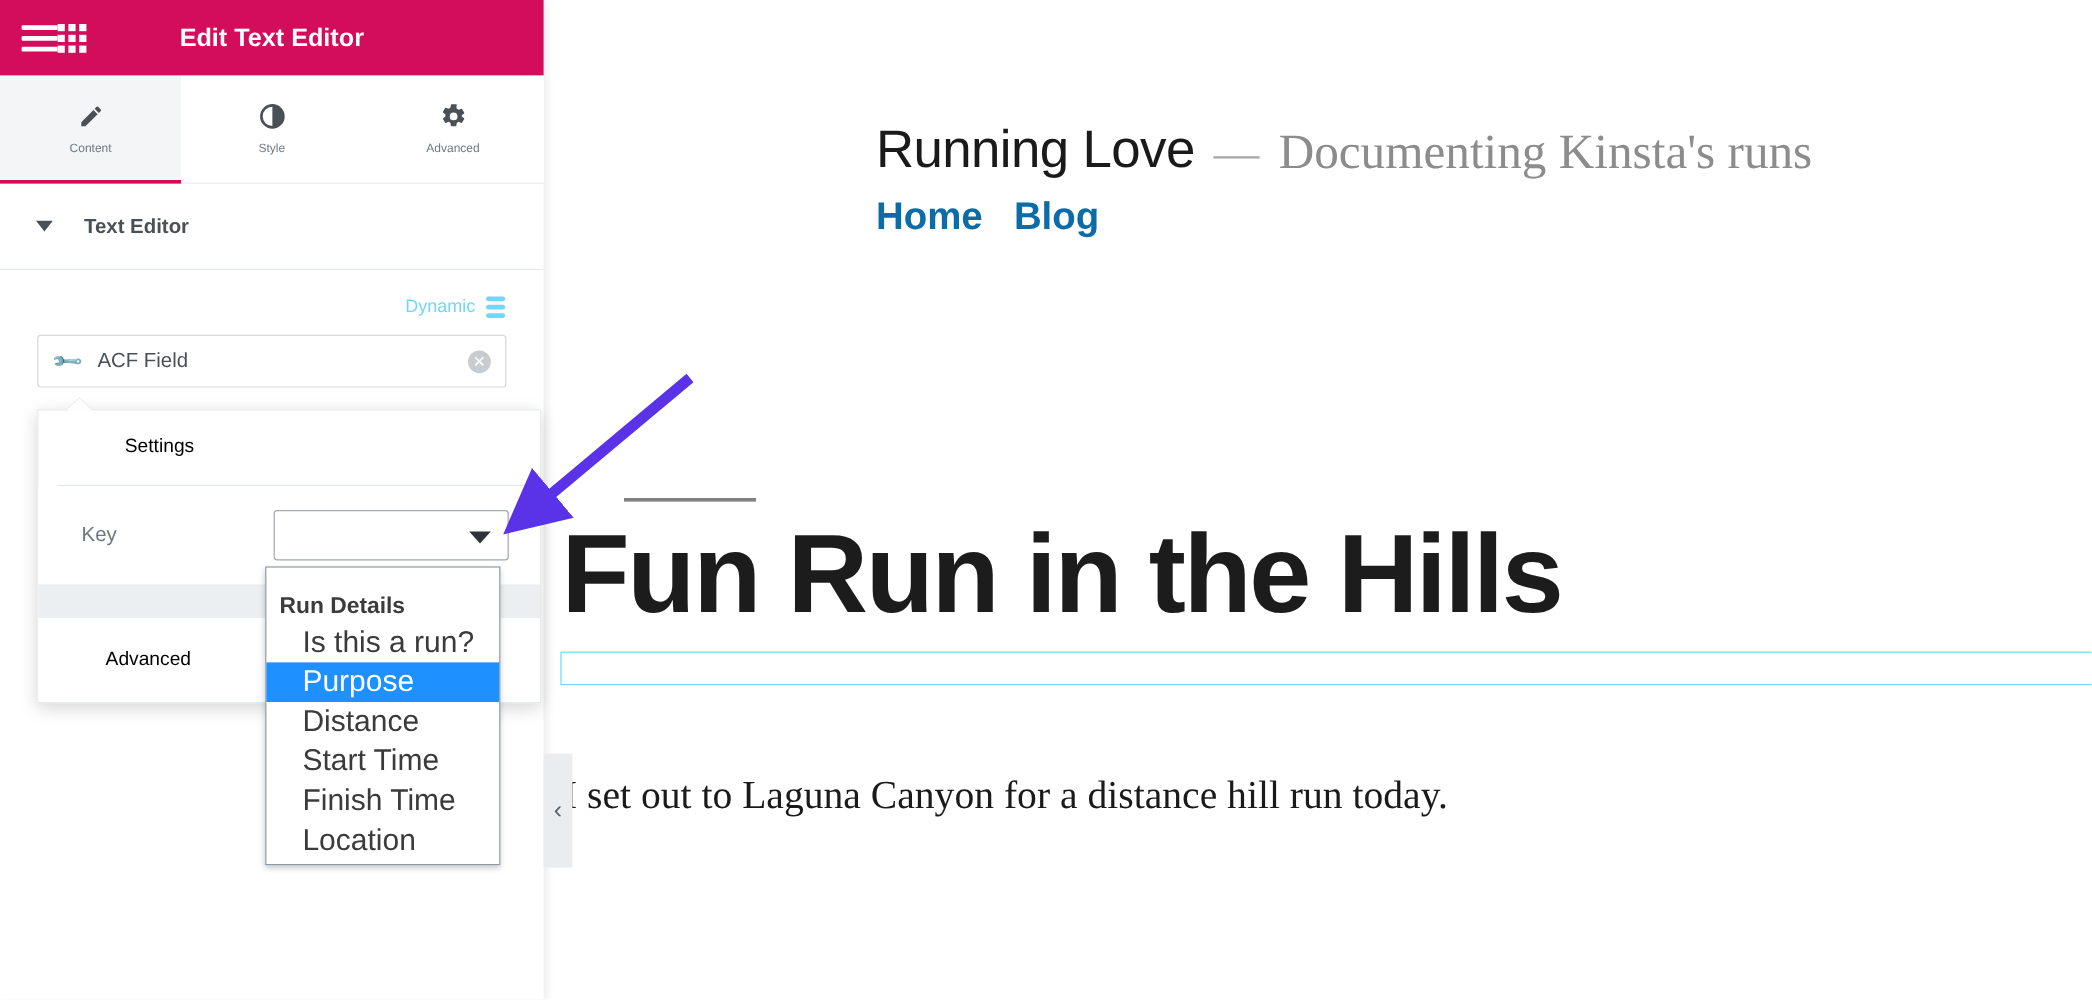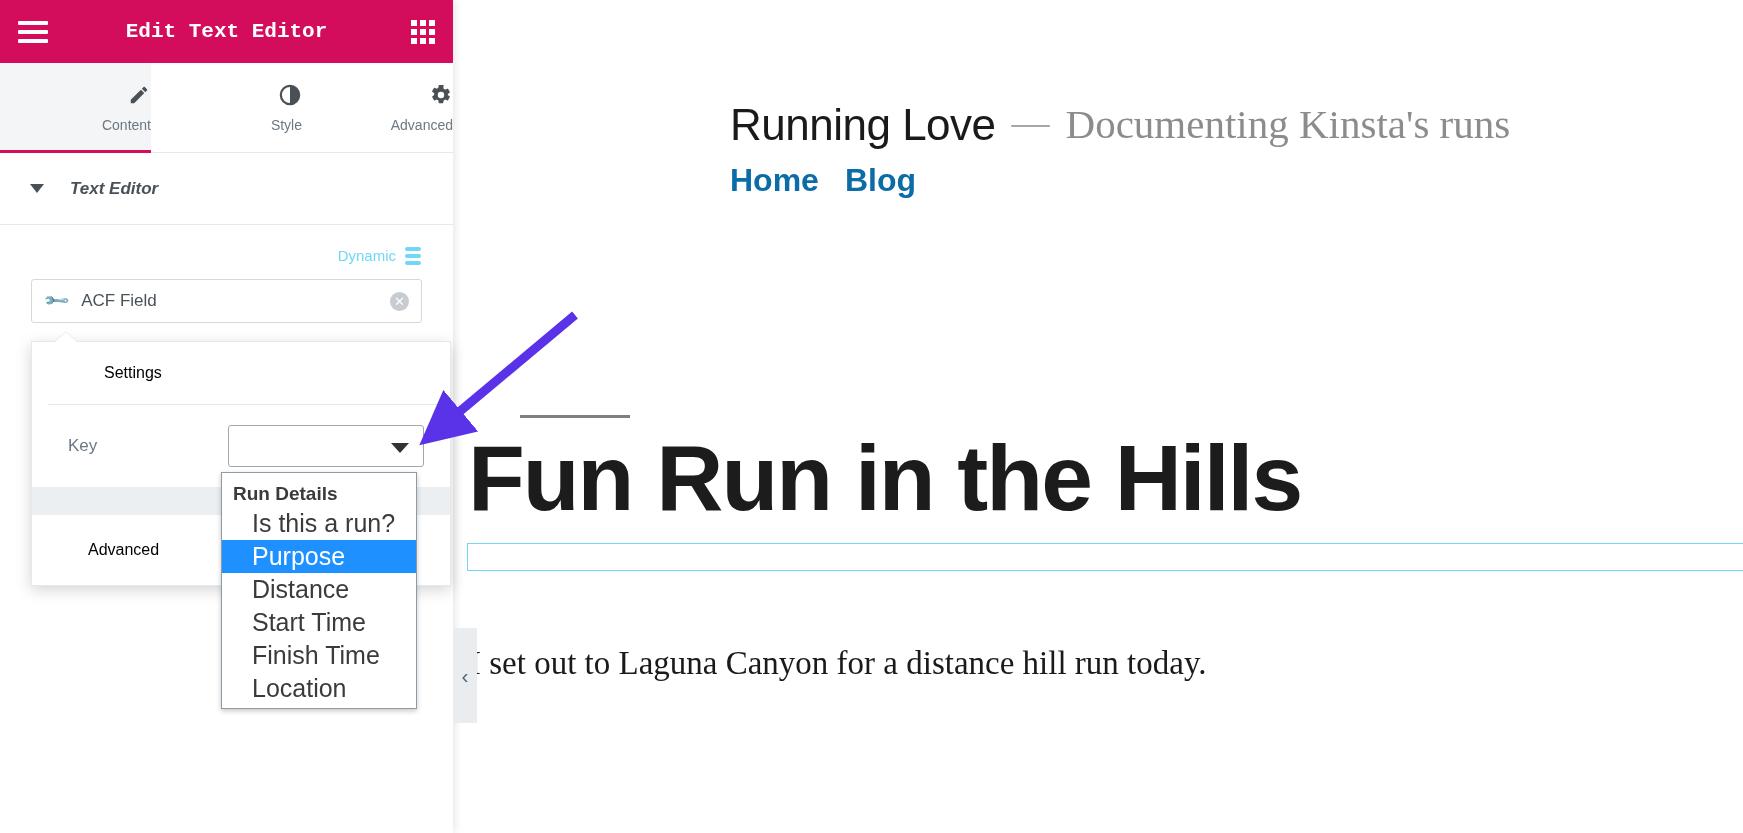--- a/index.html
+++ b/index.html
@@ -18,21 +18,21 @@
     background: #ffffff;
     overflow: hidden;
   }
   #site-header {
     position: absolute;
     left: 730px; top: 100px;
     width: 900px;
   }
   #site-title-row {
     display: flex;
-    align-items: flex-start;
+    align-items: flex-end;
     white-space: nowrap;
   }
   #site-title {
     font-family: "Liberation Sans", sans-serif;
     font-size: 44px;
     font-weight: 400;
     color: #1a1a1a;
     letter-spacing: -0.5px;
   }
   #site-dash {
@@ -95,24 +95,22 @@
     width: 453px; height: 833px;
     background: #ffffff;
     box-shadow: 2px 0 8px rgba(0,0,0,0.10);
     z-index: 20;
   }
   #panel-header {
     height: 63px;
     background: #d30c5c;
     display: flex;
     align-items: center;
-    justify-content: space-between;
     padding: 0 18px;
     position: relative;
-    font-family: Liberation Mono, monospace;
   }
   #menu-icon {
     width: 30px; height: 22px;
     display: flex; flex-direction: column; justify-content: space-between;
     cursor: pointer;
   }
   #menu-icon span { display: block; height: 4px; background: #fff; border-radius: 1px; }
   #panel-title {
     position: absolute;
     left: 0; right: 0;
@@ -135,24 +133,24 @@
 
   #panel-tabs {
     display: flex;
     height: 90px;
     border-bottom: 1px solid #e6e9ec;
     background: #ffffff;
   }
   .panel-tab {
     flex: 1;
     display: flex; flex-direction: column;
-    align-items: flex-end; justify-content: center;
+    align-items: center; justify-content: center;
     gap: 10px;
     color: #6d7882;
-    font-size: 14px;
+    font-size: 10px;
     cursor: pointer;
     position: relative;
     background: #ffffff;
   }
   .panel-tab.active {
     background: #f4f5f6;
   }
   .panel-tab.active::after {
     content: "";
     position: absolute;
@@ -174,21 +172,20 @@
   .section-header .caret {
     width: 0; height: 0;
     border-left: 7px solid transparent;
     border-right: 7px solid transparent;
     border-top: 9px solid #495157;
   }
   .section-header .stitle {
     font-size: 17px;
     font-weight: bold;
     color: #495157;
-    font-style: italic;
   }
 
   #dynamic-row {
     padding: 22px 32px 0 0;
     display: flex;
     justify-content: flex-end;
     align-items: flex-start;
     gap: 9px;
   }
   #dynamic-label {
@@ -296,21 +293,21 @@
   }
 
   
   #key-options {
     position: absolute;
     left: 221px; top: 472px;
     width: 196px;
     background: #ffffff;
     border: 1px solid #8e9aa6;
     z-index: 40;
-    padding: 8px 0 3px 0;
+    padding: 20px 0 3px 0;
     box-shadow: 0 2px 5px rgba(0,0,0,0.22);
   }
   .opt-group {
     font-size: 19px;
     font-weight: bold;
     color: #3b3b3b;
     padding: 2px 0 2px 11px;
     font-family: "Liberation Sans", sans-serif;
   }
   .opt-item {

